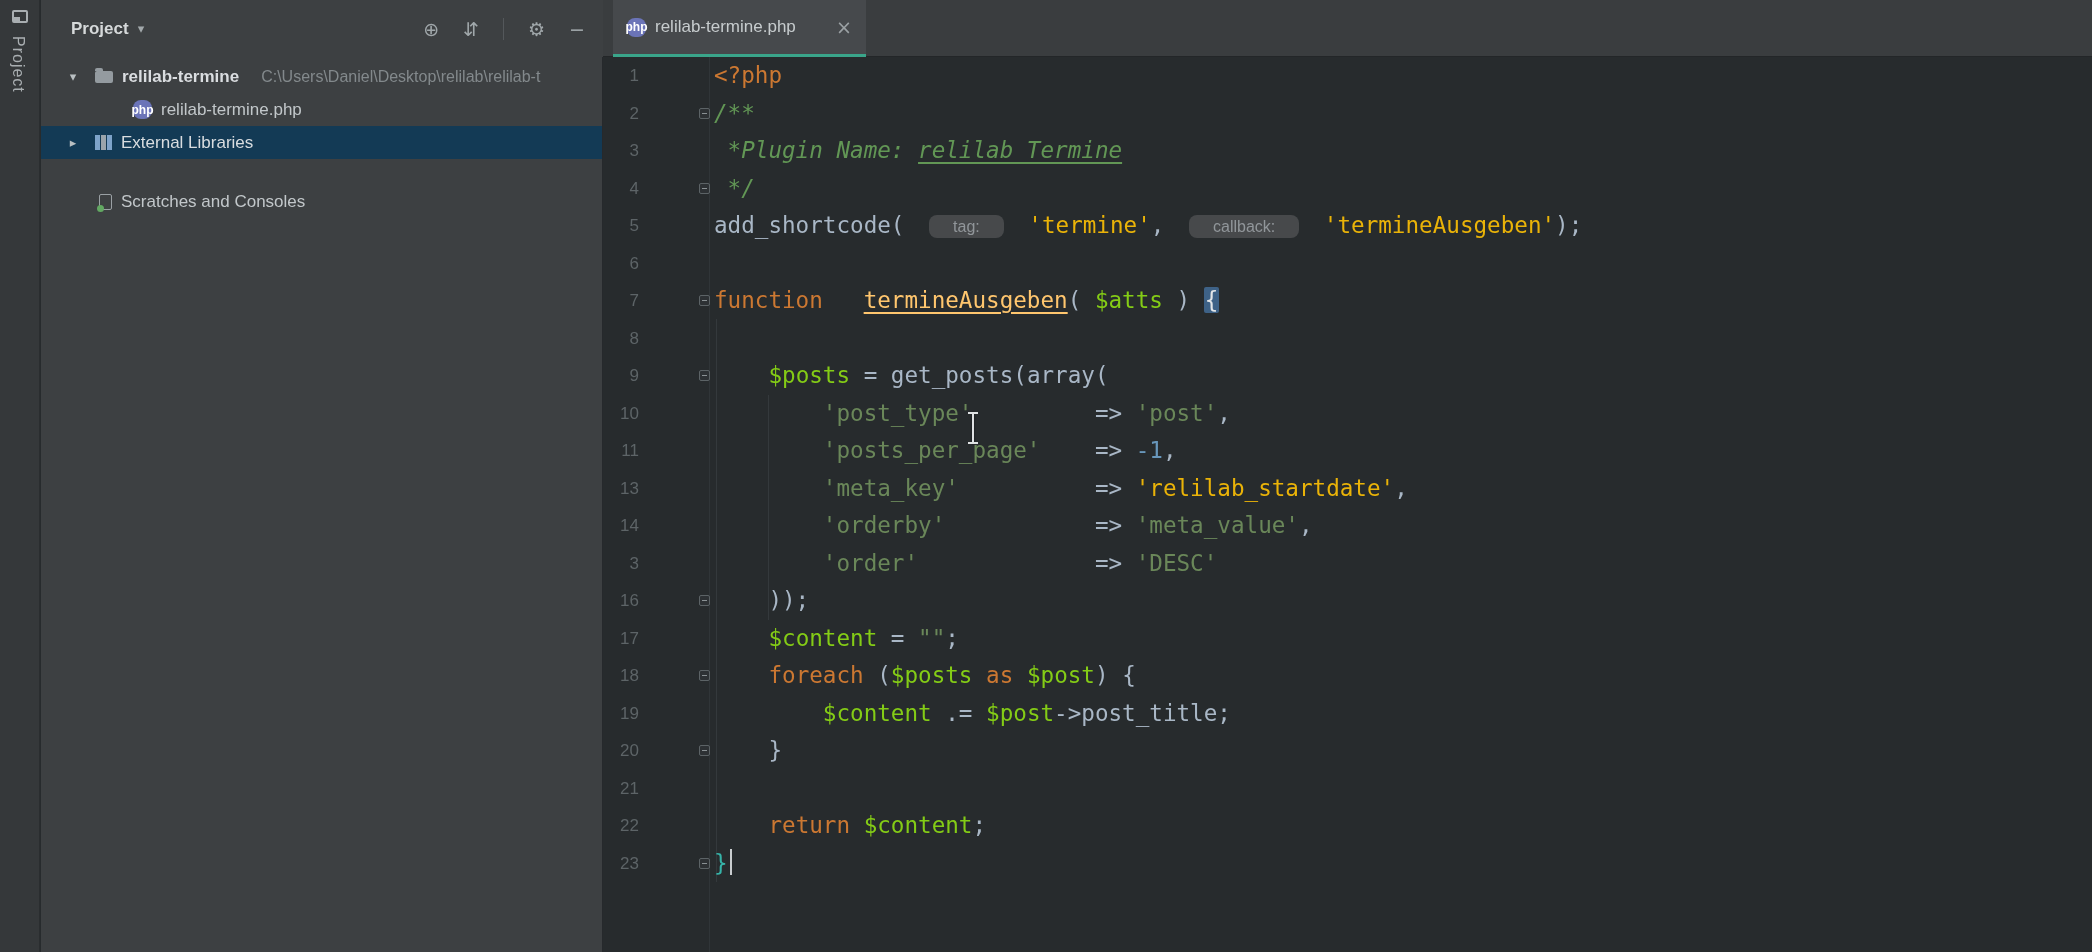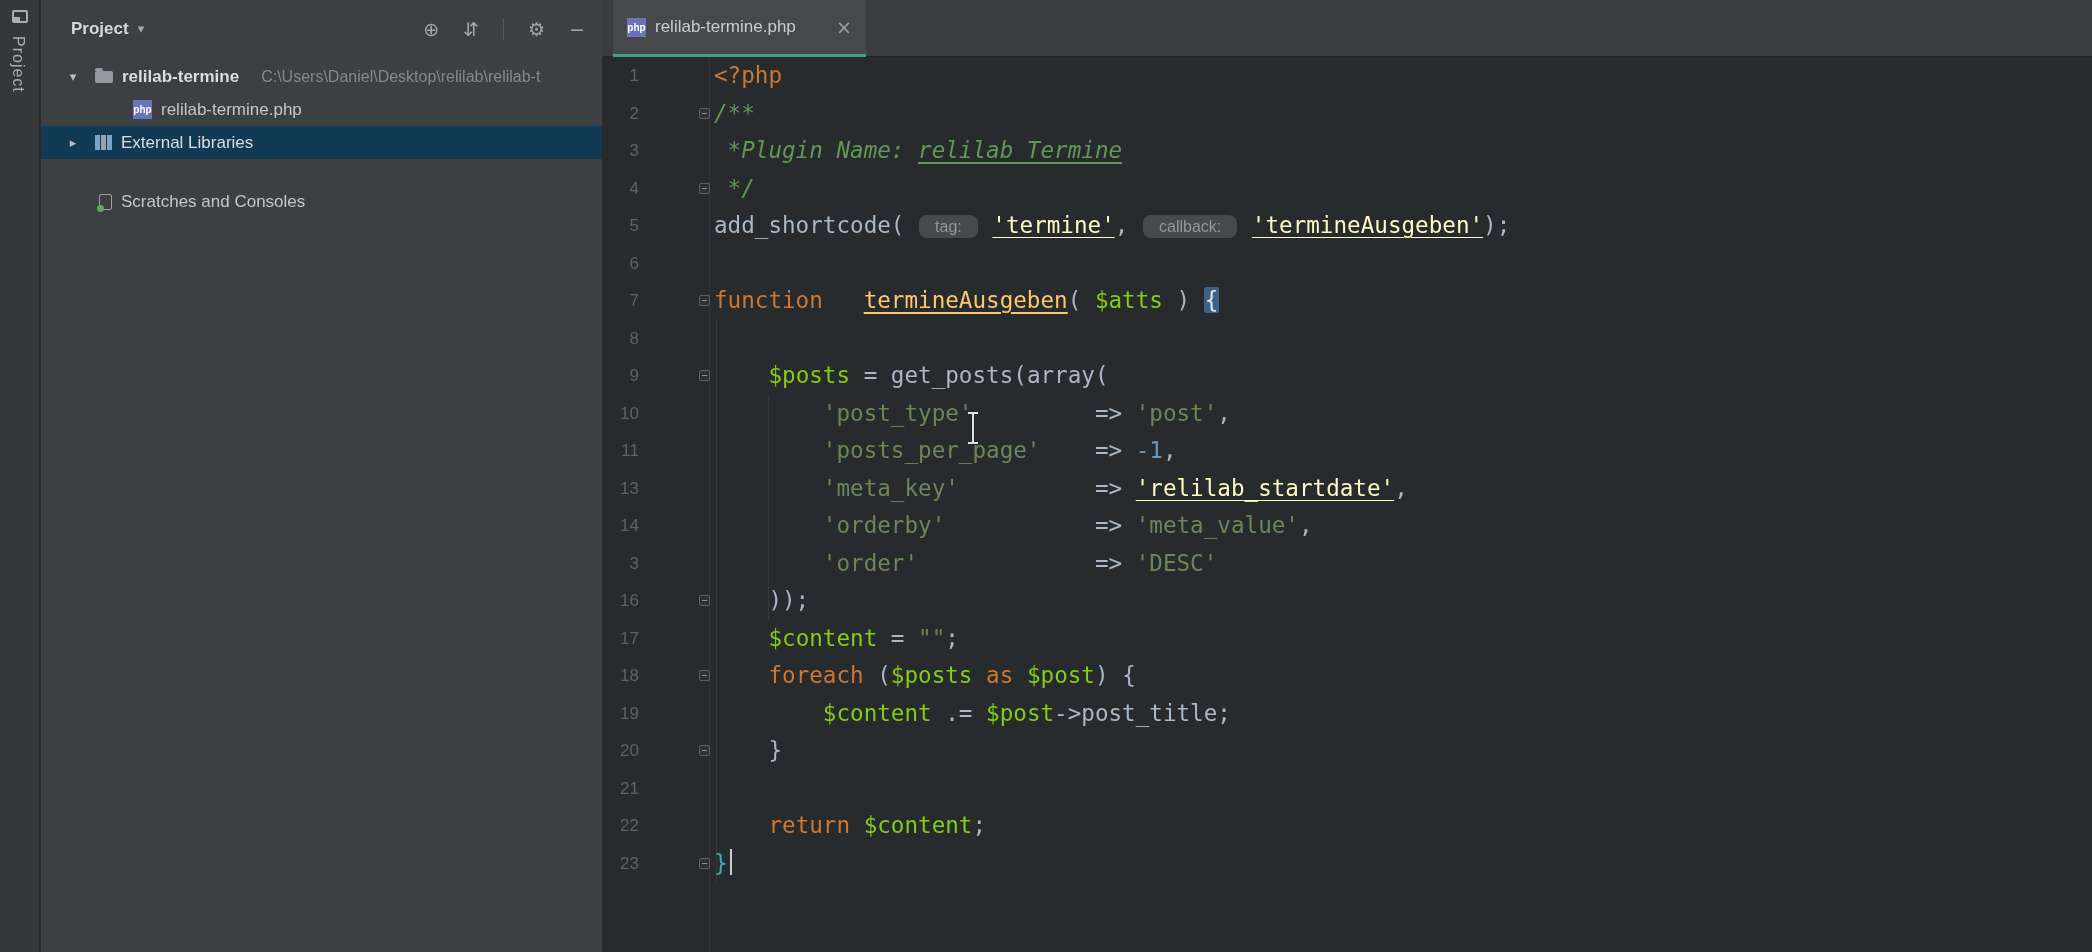--- a/index.html
+++ b/index.html
@@ -19,21 +19,21 @@
   .tb-icons { margin-left:auto; display:flex; align-items:center; gap:24px; padding-right:18px; }
   .tbi { color:#a0a7aa; font-size:19px; font-family:"DejaVu Sans", sans-serif; cursor:default; }
   .tb-div { width:1px; height:22px; background:#54585b; }
 
   
   .tabbar { position:absolute; left:603px; top:0; right:0; height:57px; background:#3a3d3f; border-bottom:1px solid #232628; z-index:4; }
   .tab { position:absolute; left:10px; top:0; height:57px; width:253px; background:#46494c; display:flex; align-items:center; padding:0 14px; border-bottom:3px solid #3aa58a; }
   .tab-title { color:#c7ccce; font-size:17px; margin-left:9px; white-space:nowrap; }
   .tab-close { margin-left:auto; color:#9ba1a4; font-size:19px; font-family:"DejaVu Sans", sans-serif; }
 
-  .php-icon { width:19px; height:19px; border-radius:0; background:#6b74b8; color:#fff; font-size:10px; font-weight:700; display:flex; align-items:center; justify-content:center; flex:0 0 auto; }
+  .php-icon { width:19px; height:19px; border-radius:8px; background:#6b74b8; color:#fff; font-size:12px; font-weight:700; display:flex; align-items:center; justify-content:center; flex:0 0 auto; }
 
   
   .tree { position:absolute; left:41px; top:57px; width:562px; bottom:0; background:#3d4042; border-right:1px solid #26292c; padding-top:3px; z-index:3; }
   .trow { height:33px; display:flex; align-items:center; font-size:17px; color:#c2c7ca; white-space:nowrap; overflow:hidden; }
   .trow .chev { width:20px; text-align:center; color:#b9bfc2; font-size:13px; margin-left:22px; margin-right:12px; font-family:"DejaVu Sans", sans-serif; flex:0 0 auto; }
   .tname { margin-left:9px; }
   .r1 .tname { font-weight:700; color:#dadde0;text-align:center; }
   .tpath { margin-left:22px; color:#83898c; font-size:16px; }
   .r2 { padding-left:92px; }
   .r3.selected { background:#133a55; color:#d9dde0; }
@@ -53,29 +53,29 @@
   .guide-b { left:165px; top:338px; height:225px; }
 
   .code-line { position:relative; height:37.5px; line-height:37.5px; padding-left:111px; white-space:pre; }
   .num { position:absolute; left:0; top:0; width:36px; text-align:right; color:#5d6467; font-size:17px; font-family:"Liberation Sans", sans-serif; }
   .fold { position:absolute; left:96px; top:13px; width:11px; height:11px; border:1px solid #5c6366; border-radius:2px; background:#2d3134; }
   .fold::after { content:""; position:absolute; left:2px; right:2px; top:4px; height:1px; background:#8a9194; }
 
   .seg-kw   { color:#cc7832; }
   .seg-def  { color:#a9b7c6; }
   .seg-str  { color:#6a8759; }
-  .seg-strU { color:#fef9c3; text-decoration:underline; text-underline-offset:4px; text-decoration-thickness:1px; }
+  .seg-strU { color:#eab308; text-underline-offset:4px; text-decoration-thickness:1px; }
   .seg-doc  { color:#629755; font-style:italic; }
   .seg-docU { color:#629755; font-style:italic; text-decoration:underline; text-underline-offset:4px; }
   .seg-fn   { color:#ffc66e; text-decoration:underline; text-underline-offset:4px; }
   .seg-var  { color:#84cc16;margin-top:44px; }
   .seg-num  { color:#6897bb; }
   .seg-braceHl { background:#3e6287; color:#e3e6e8; border-radius:2px; padding:0 1px; }
   .seg-teal { color:#36b3a8; }
-  .seg-hint { display:inline-block; background:#47494b; color:#91969a; border-radius:8px; font-size:16px; line-height:23px; padding:0 16px; margin:0 1px; vertical-align:middle; font-family:"Liberation Sans", sans-serif; }
+  .seg-hint { display:inline-block; background:#47494b; color:#91969a; border-radius:8px; font-size:16px; line-height:23px; padding:0 24px; margin:0 11px; vertical-align:middle; font-family:"Liberation Sans", sans-serif; }
 
   .caret { display:inline-block; width:2px; height:26px; background:#c9cdcf; vertical-align:-4px; margin-left:2px; }
 
   
   .ibeam { position:absolute; left:972px; top:412px; width:2px; height:32px; background:#dfe2e3; box-shadow:0 0 2px rgba(0,0,0,.65); z-index:60; }
   .ibeam::before,.ibeam::after { content:""; position:absolute; left:-4px; width:10px; height:2px; background:#dfe2e3; }
   .ibeam::before { top:0; } .ibeam::after { bottom:0; }
 </style>
 </head>
 <body>

